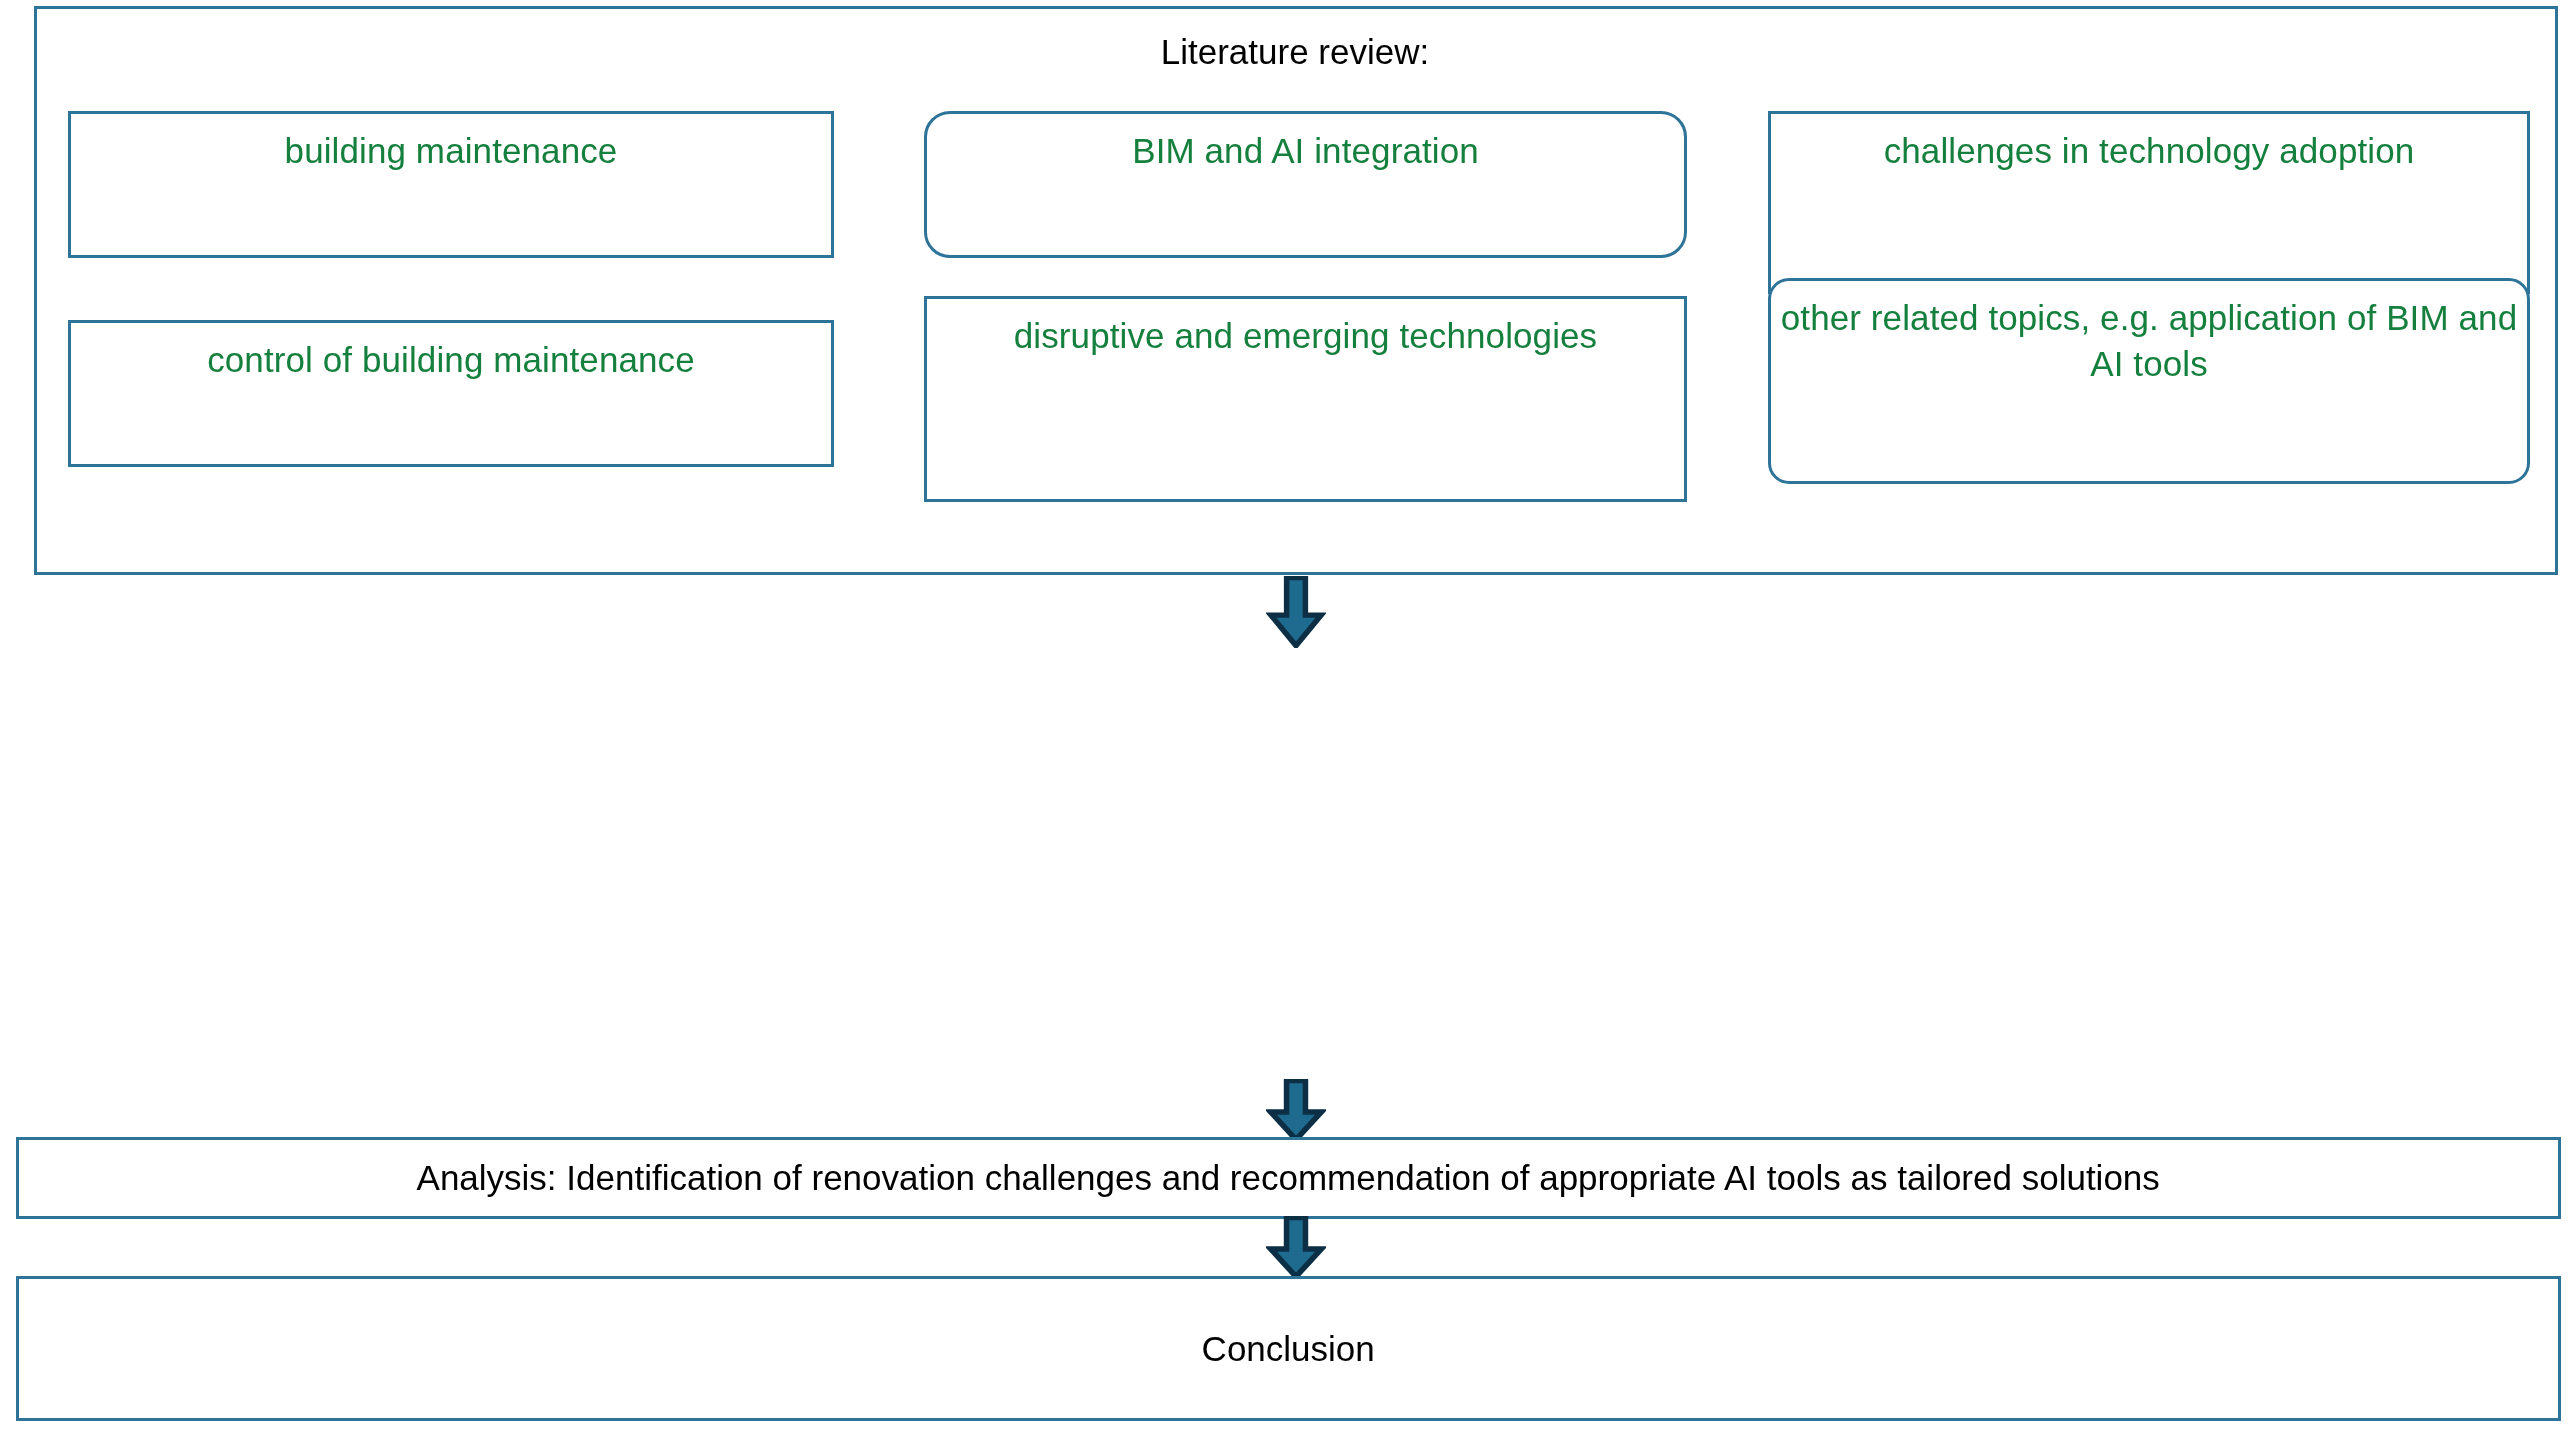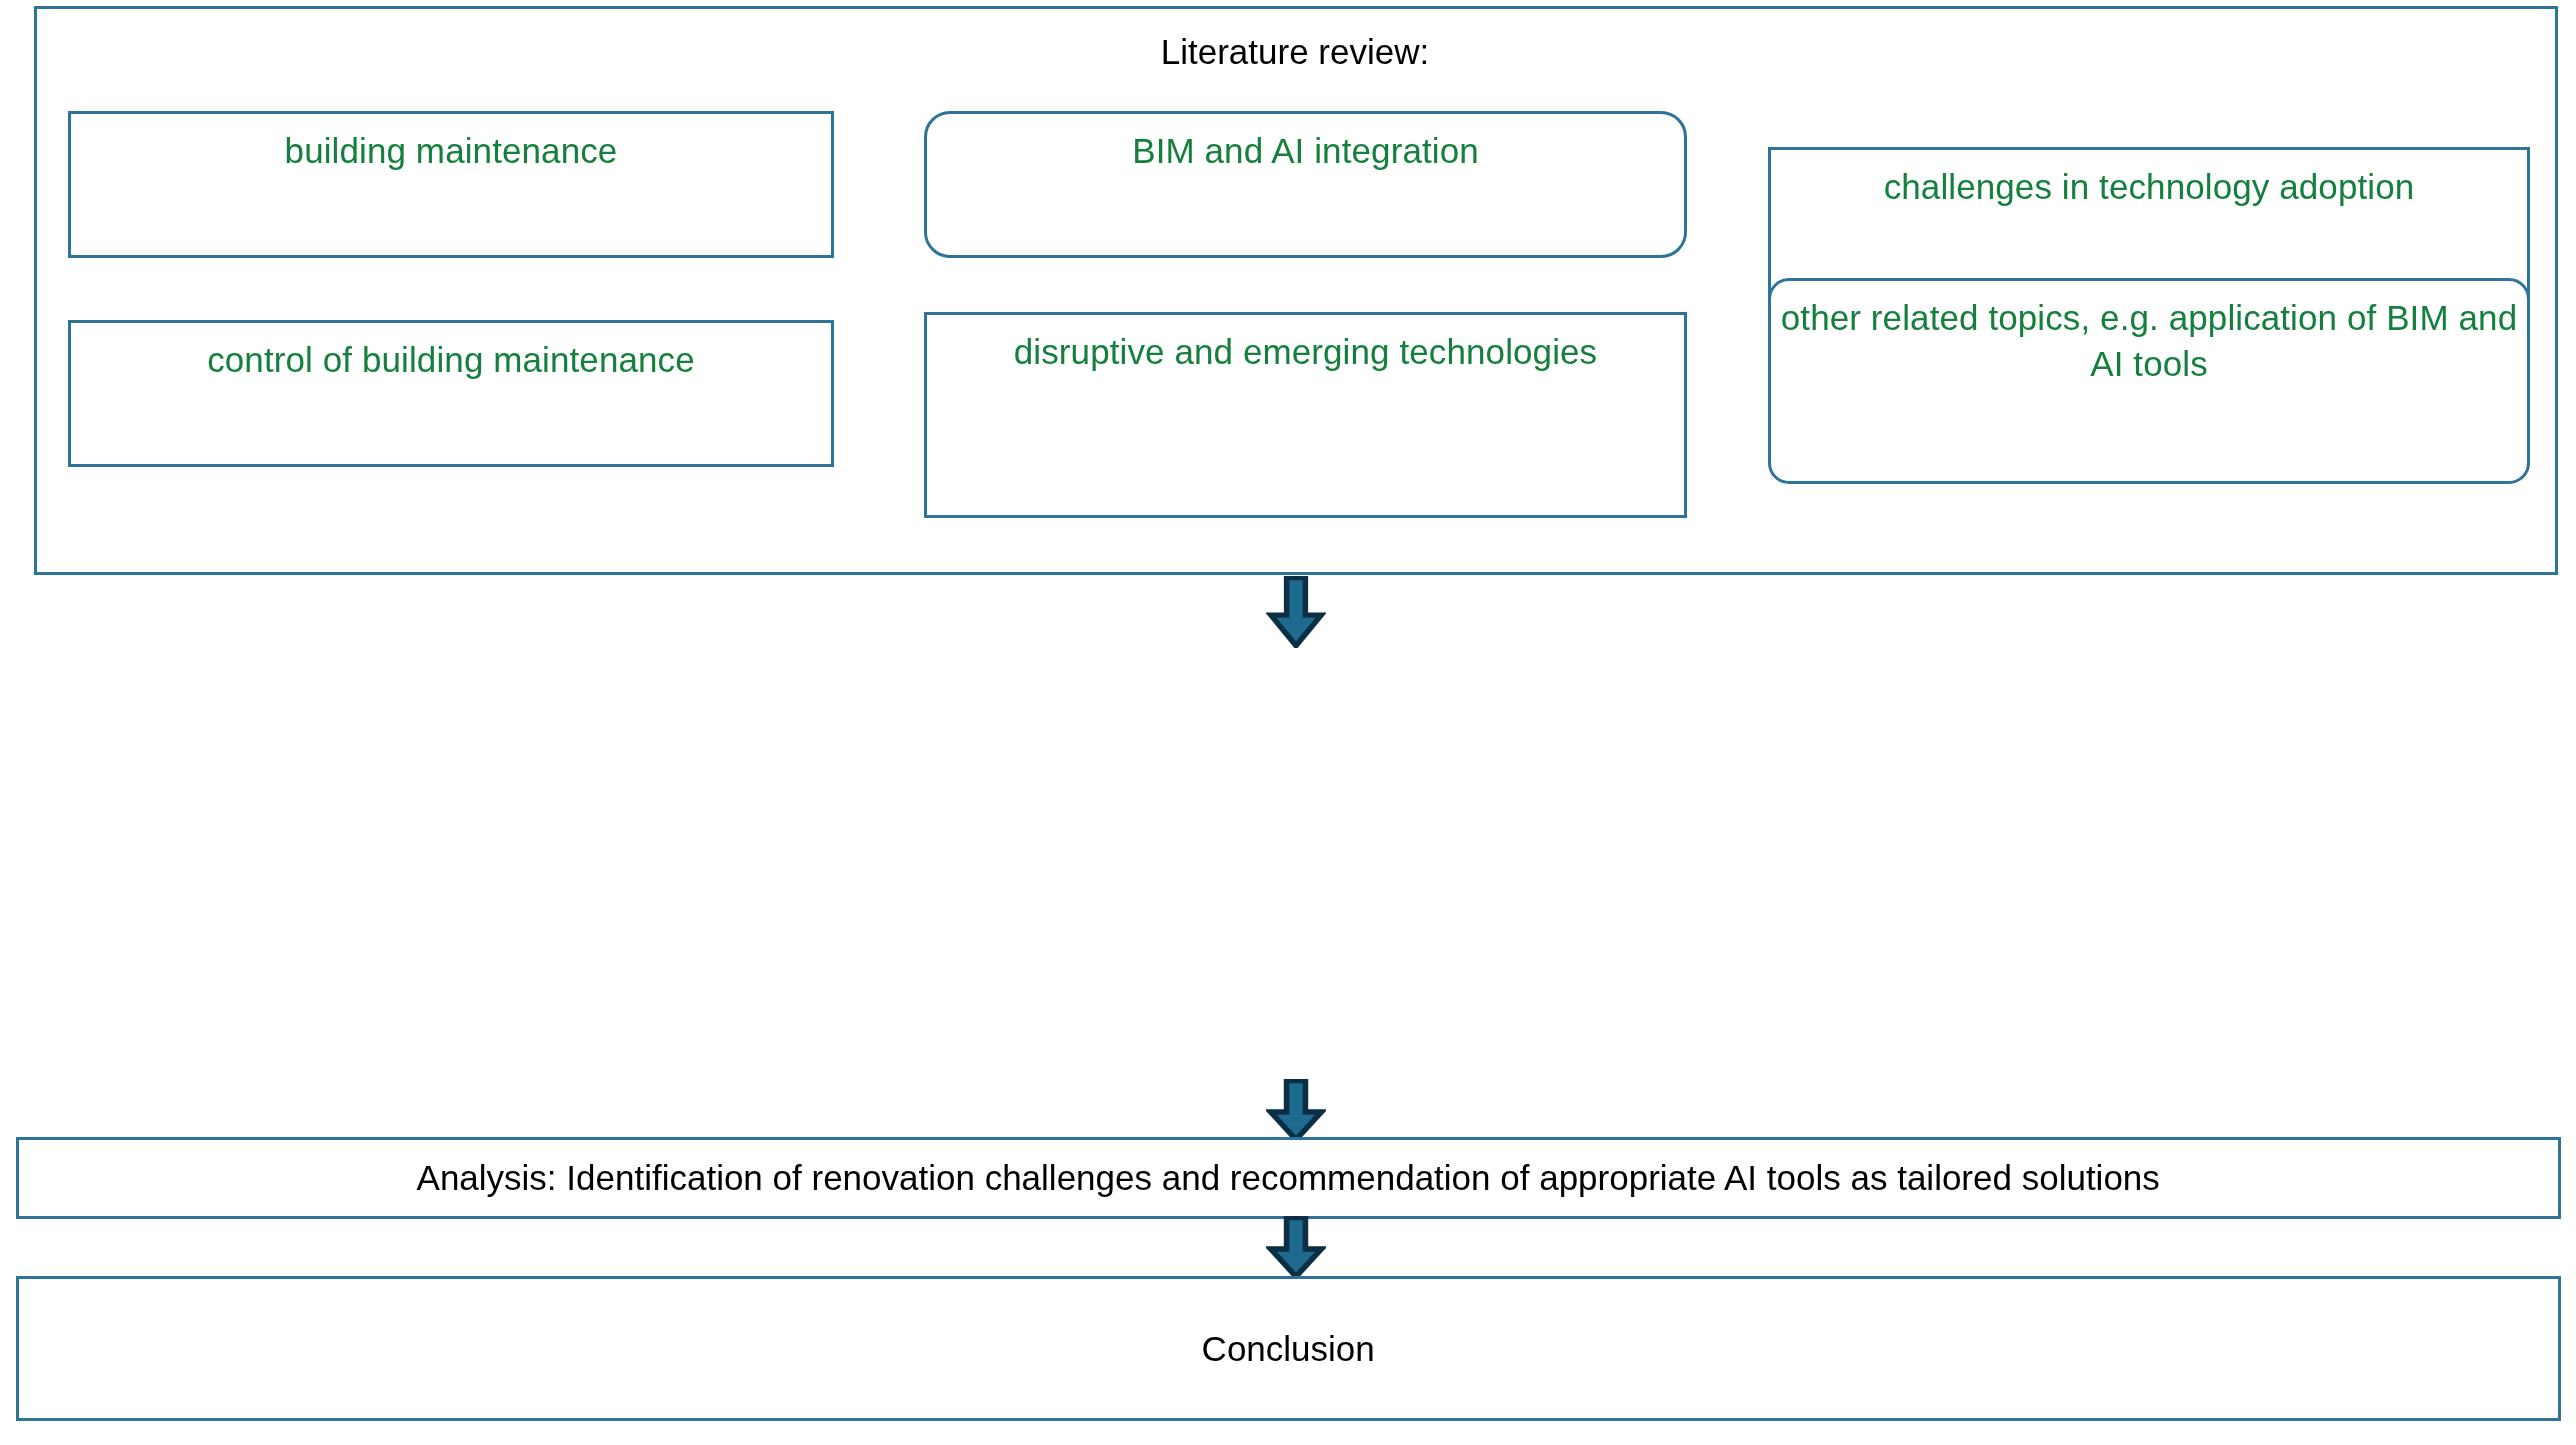--- a/index.html
+++ b/index.html
@@ -80,29 +80,29 @@
     <div class="section-title" style="left:0; top:19.6px; width:2516px;">Literature review:</div>
 
     <div class="inner-box" style="left:31px; top:102px; width:766px; height:147px;">
       <span class="bx-label">building maintenance</span>
     </div>
 
     <div class="inner-box" style="left:887px; top:102px; width:763px; height:147px;border-radius:26px;">
       <span class="bx-label">BIM and AI integration</span>
     </div>
 
-    <div class="inner-box" style="left:1731px; top:102px; width:762px; height:183px;margin-top:36px;">
+    <div class="inner-box" style="left:1731px; top:102px; width:762px; height:183px;">
       <span class="bx-label">challenges in technology adoption</span>
     </div>
 
     <div class="inner-box" style="left:31px; top:287px; width:766px; height:147px;margin-top:24px;">
       <span class="bx-label">control of building maintenance</span>
     </div>
 
-    <div class="inner-box" style="left:887px; top:287px; width:763px; height:206px;margin-top:16px;">
+    <div class="inner-box" style="left:887px; top:287px; width:763px; height:206px;">
       <span class="bx-label">disruptive and emerging technologies</span>
     </div>
 
     <div class="inner-box" style="left:1731px; top:269px; width:762px; height:206px;border-radius:21px;">
       <span class="bx-label">other related topics, e.g. application of BIM and AI tools</span>
     </div>
   </div>
 
   <div class="arrow" style="left:1266px; top:576px; width:60px; height:72px;">
     <svg width="60" height="72" viewBox="0 0 76 92">

